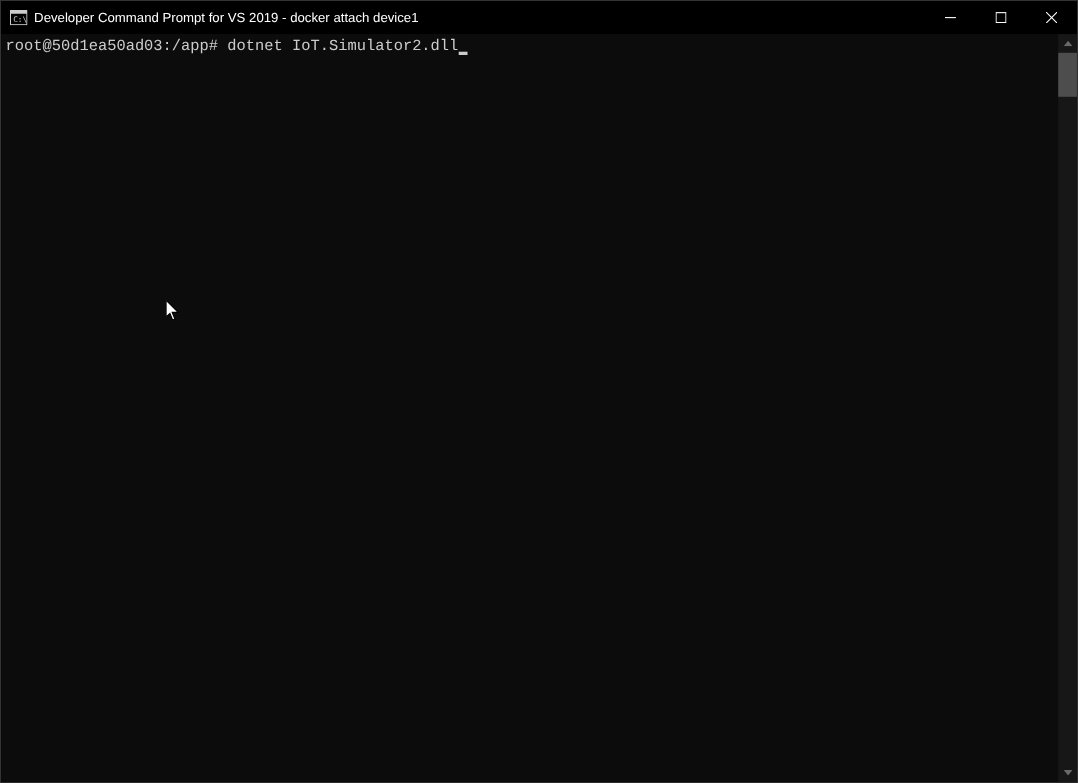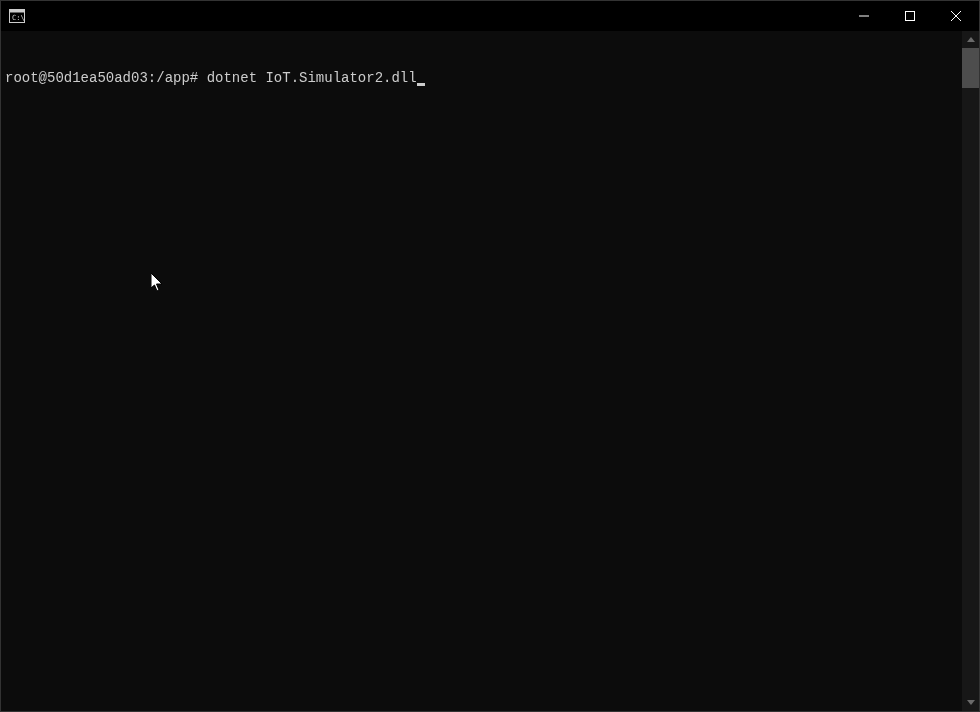--- a/index.html
+++ b/index.html
@@ -86,21 +86,20 @@
       padding: 2px 4px;
       font-family: Consolas, 'Courier New', monospace;
       font-size: 14px;
       line-height: 18px;
       color: #cccccc;
       white-space: pre;
       overflow: hidden;
     }
     .terminal-line {
       display: block;
-      margin-top: 36px;
     }
     .prompt {
       color: #cccccc;
     }
     .command {
       color: #cccccc;
     }
     .cursor {
       display: inline-block;
       width: 8px;
@@ -163,20 +162,21 @@
 
 <div class="window">
   <div class="titlebar">
     <span class="titlebar-icon">
       <svg viewBox="0 0 16 14">
         <rect x="0.5" y="0.5" width="15" height="13" fill="#000" stroke="#ccc" stroke-width="1"></rect>
         <rect x="0.5" y="0.5" width="15" height="3" fill="#ccc"></rect>
         <text x="3" y="11" font-size="7" fill="#ccc" font-family="monospace">C:\</text>
       </svg>
     </span>
+    <span class="titlebar-title">Developer Command Prompt for VS 2019 - docker  attach device1</span>
     <span class="titlebar-spacer"></span>
     <div class="titlebar-controls">
       <div class="titlebar-btn">
         <svg viewBox="0 0 10 10">
             <line x1="0" y1="5" x2="10" y2="5"></line>
           </svg>
       </div>
       <div class="titlebar-btn">
         <svg viewBox="0 0 10 10">
             <rect x="0.5" y="0.5" width="9" height="9"></rect>

